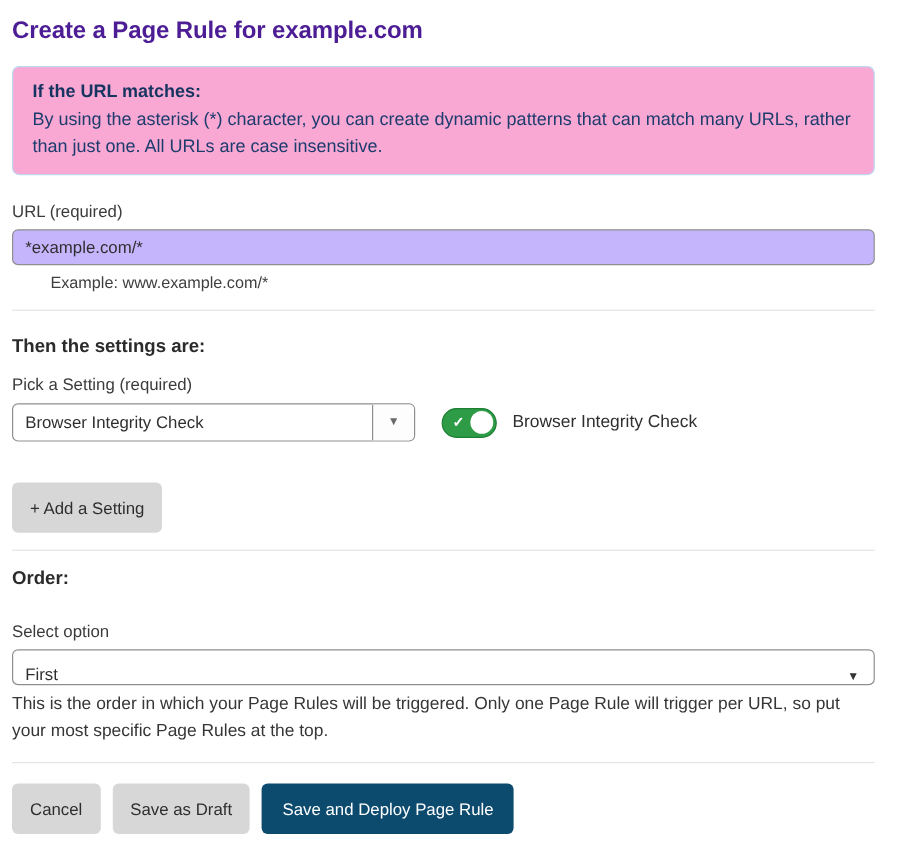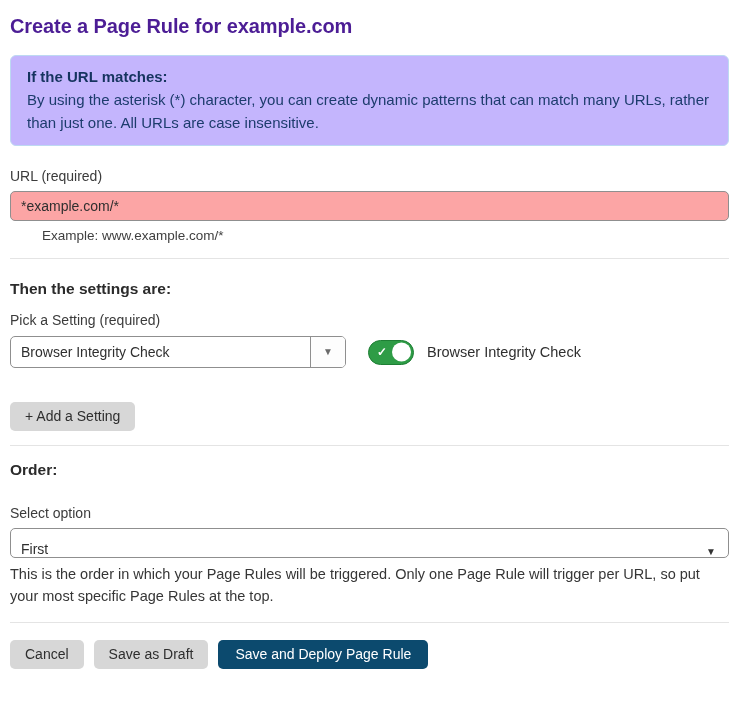--- a/index.html
+++ b/index.html
@@ -19,21 +19,21 @@
     font-size: 20px;
     line-height: 27px;
     font-weight: 700;
     margin: 0;
     color: #4c1d95;
     letter-spacing: -0.1px;
   }
   
   .info-box {
     margin-top: 15px;
-    background: #c4b5fd;
+    background: #f9a8d4;
     border: 1px solid #bdd9f2;
     border-radius: 6px;
     padding: 9px 16px 11px 16px;
     font-size: 15px;
     line-height: 23px;
     color: #1d3c6d;
   }
   .info-heading {
     font-weight: 700;
     color: #16345f;
@@ -57,21 +57,21 @@
     display: block;
     margin-top: 6px;
     width: 100%;
     height: 30px;
     border: 1px solid #8f8f8f;
     border-radius: 5px;
     padding: 0 10px;
     font-family: "Liberation Sans", sans-serif;
     font-size: 14px;
     color: #2f2f2f;
-    background: #fca5a5;
+    background: #c4b5fd;
     outline: none;
   }
   .helper-text {
     margin-top: 6px;
     font-size: 13.5px;
     line-height: 17px;
     color: #3f3f3f;
     margin-left: 32px;
   }
   hr.divider {
@@ -163,21 +163,21 @@
   .toggle-text {
     margin-left: 13px;
     font-size: 14.5px;
     color: #2f2f2f;
   }
   
   .btn {
     display: inline-block;
     border: none;
     border-radius: 5px;
-    height: 29px;
+    height: 42px;
     padding: 0 15px;
     font-family: "Liberation Sans", sans-serif;
     font-size: 14px;
     cursor: pointer;
     line-height: 29px;
   }
   .btn.gray {
     background: #d7d7d7;
     color: #2e2e2e;
   }

